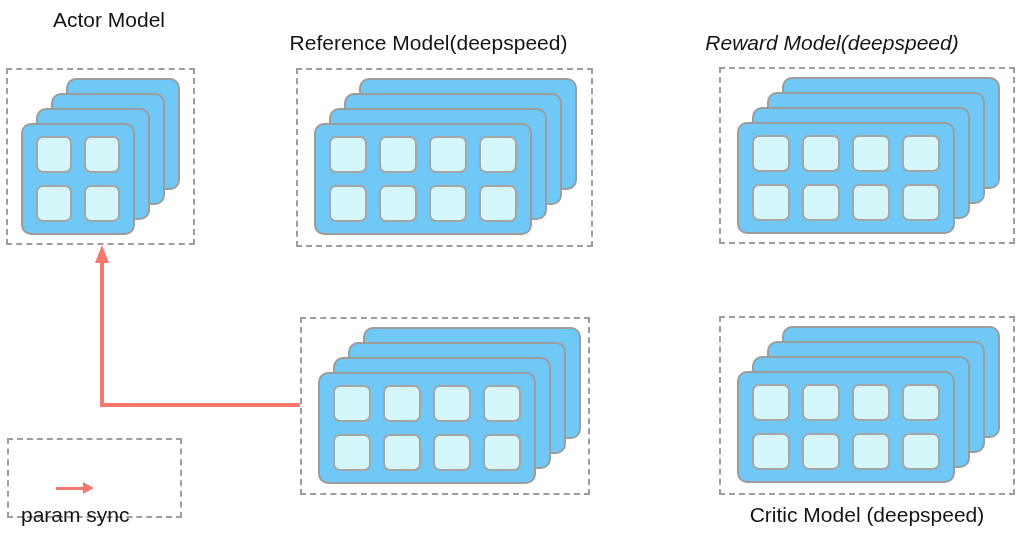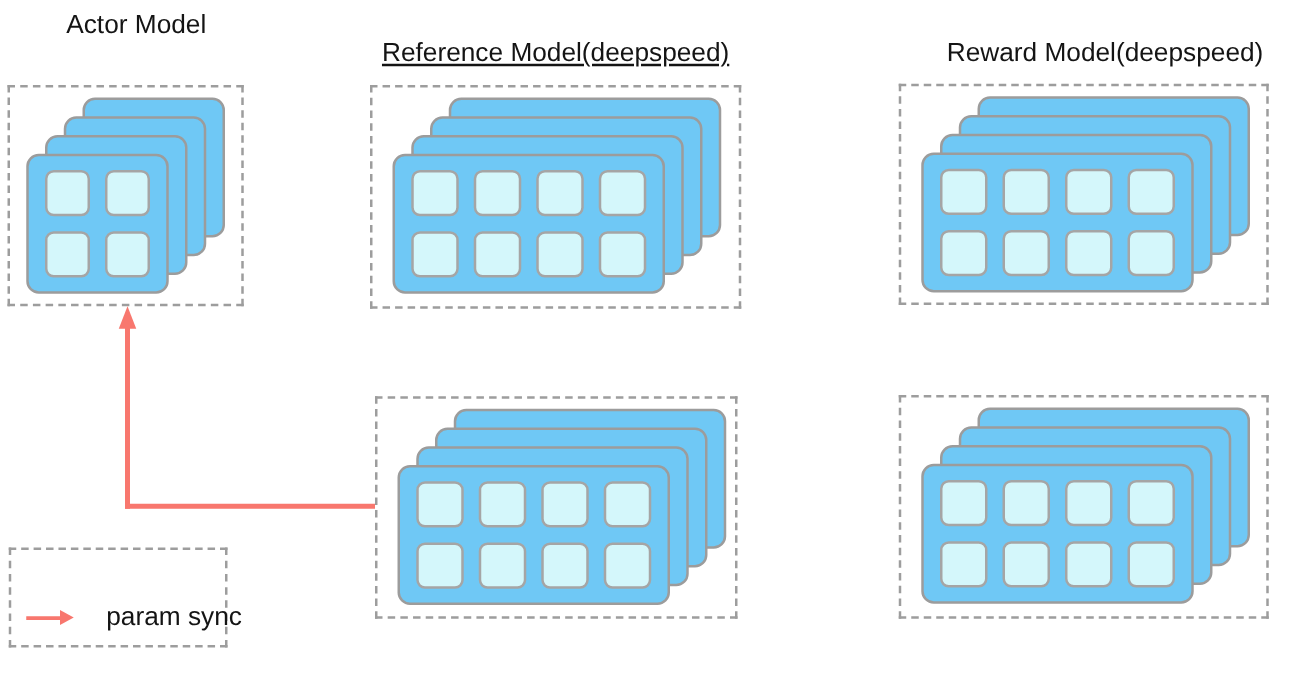--- a/index.html
+++ b/index.html
@@ -27,21 +27,21 @@
   .stack.small .card:nth-child(4){left:13px;top:53px;}
   .card.front{display:grid;padding:11px 13px;column-gap:12px;row-gap:12px;}
   .cell{background:var(--cell-fill);border:2px solid var(--cell-border);border-radius:7px;}
   
   .arrow-h{position:absolute;left:100px;top:403px;width:200px;height:4px;background:var(--arrow);}
   .arrow-v{position:absolute;left:100px;top:261px;width:4px;height:146px;background:var(--arrow);}
   .arrow-head{position:absolute;left:95px;top:245px;width:0;height:0;
               border-left:7px solid transparent;border-right:7px solid transparent;
               border-bottom:18px solid var(--arrow);}
   
-  .legend-row{position:absolute;left:12px;top:42px;display:flex;align-items:center;gap:26px;}
+  .legend-row{position:absolute;left:12px;top:42px;display:flex;align-items:center;gap:9px;flex-direction:column;}
   .legend-arrow{display:flex;align-items:center;}
   .legend-arrow .shaft{width:27px;height:3px;background:var(--arrow);}
   .legend-arrow .head{width:0;height:0;border-top:6px solid transparent;
                       border-bottom:6px solid transparent;border-left:11px solid var(--arrow);}
   .legend-label{color:var(--text);font-size:21px;white-space:nowrap;}
 </style>
 </head>
 <body>
 
 <div class="canvas">
@@ -56,40 +56,40 @@
         <div class="card"></div>
         <div class="card front" style="grid-template-columns: repeat(2, 1fr);">
           <div class="cell"></div>
           <div class="cell"></div>
           <div class="cell"></div>
           <div class="cell"></div>
         </div>
       </div>
   </div>
 
-  <div class="title" style="left:296px;top:31px;width:297px;text-decoration:underline;">Reference Model(deepspeed)</div>
+  <div class="title" style="left:280px;top:31px;width:297px;">Reference Model(deepspeed)</div>
   <div class="dashed-box" style="left:296px;top:68px;width:297px;height:179px;">
     <div class="stack wide">
         <div class="card"></div>
         <div class="card"></div>
         <div class="card"></div>
         <div class="card front" style="grid-template-columns: repeat(4, 1fr);">
           <div class="cell"></div>
           <div class="cell"></div>
           <div class="cell"></div>
           <div class="cell"></div>
           <div class="cell"></div>
           <div class="cell"></div>
           <div class="cell"></div>
           <div class="cell"></div>
         </div>
       </div>
   </div>
 
-  <div class="title" style="left:736px;top:31px;width:296px;">Reward Model(deepspeed)</div>
+  <div class="title" style="left:684px;top:31px;width:296px;font-style:italic;">Reward Model(deepspeed)</div>
   <div class="dashed-box" style="left:719px;top:67px;width:296px;height:177px;">
     <div class="stack wide">
         <div class="card"></div>
         <div class="card"></div>
         <div class="card"></div>
         <div class="card front" style="grid-template-columns: repeat(4, 1fr);">
           <div class="cell"></div>
           <div class="cell"></div>
           <div class="cell"></div>
           <div class="cell"></div>
@@ -129,20 +129,21 @@
           <div class="cell"></div>
           <div class="cell"></div>
           <div class="cell"></div>
           <div class="cell"></div>
           <div class="cell"></div>
           <div class="cell"></div>
           <div class="cell"></div>
         </div>
       </div>
   </div>
+  <div class="title" style="left:719px;top:503px;width:296px;">Critic Model (deepspeed)</div>
 
   <div class="arrow-h"></div>
   <div class="arrow-v"></div>
   <div class="arrow-head"></div>
 
   <div class="dashed-box" style="left:7px;top:438px;width:175px;height:80px;">
     <div class="legend-row">
       <span class="legend-arrow">
         <span class="shaft"></span>
         <span class="head"></span>

